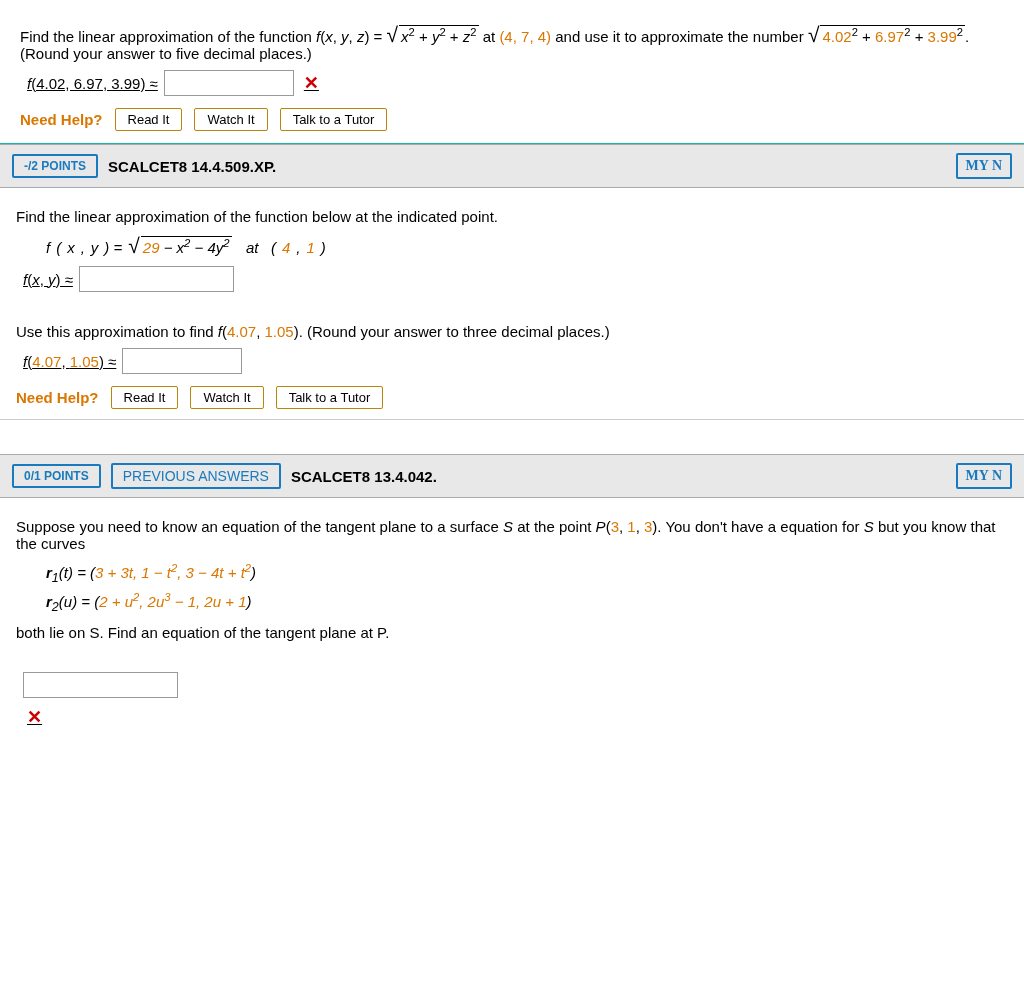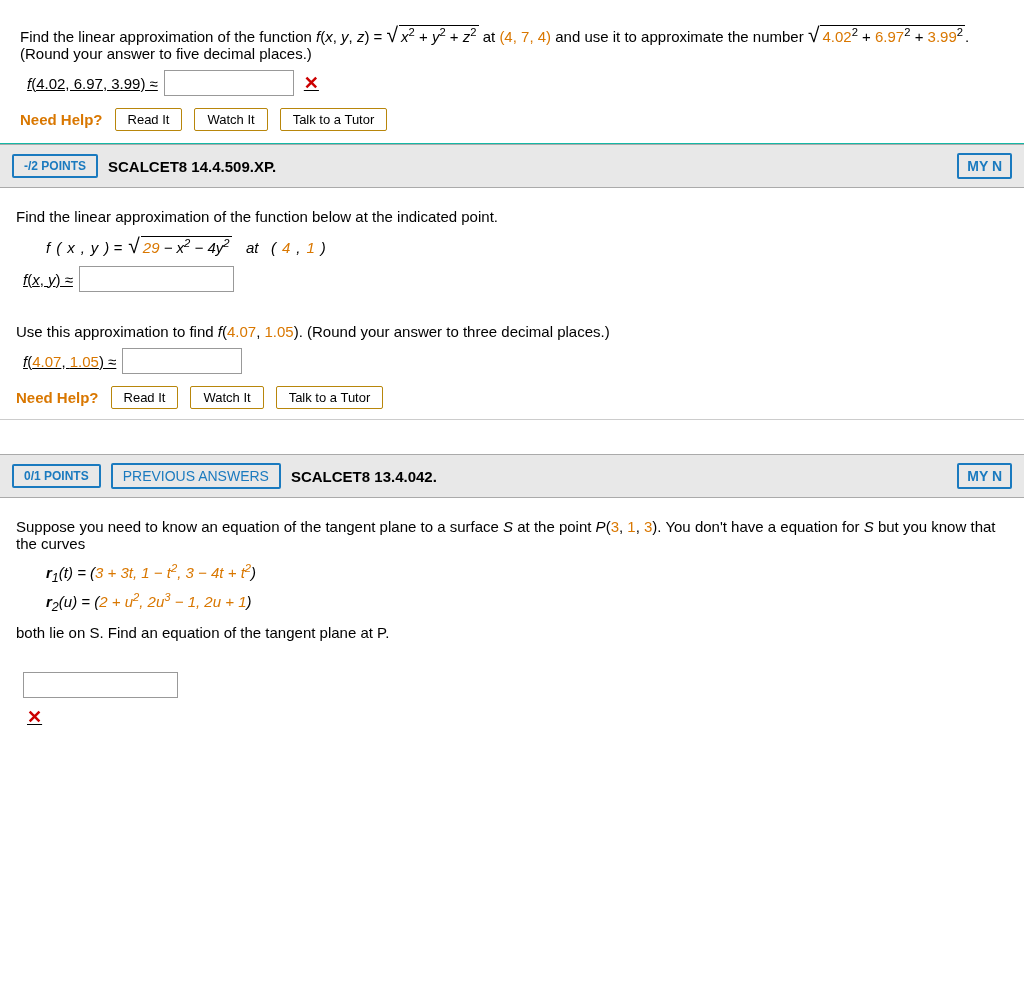--- a/index.html
+++ b/index.html
@@ -37,20 +37,21 @@
       flex: 1;
     }
     .my-n-badge {
       border: 2px solid #1a7abf;
       color: #1a7abf;
       padding: 3px 8px;
       font-weight: bold;
       font-size: 14px;
       border-radius: 2px;
       margin-left: auto;
+      font-family: Liberation Serif, serif;
     }
     .need-help-row {
       display: flex;
       align-items: center;
       gap: 12px;
       margin-top: 12px;
     }
     .need-help-label {
       color: #d97700;
       font-weight: bold;

